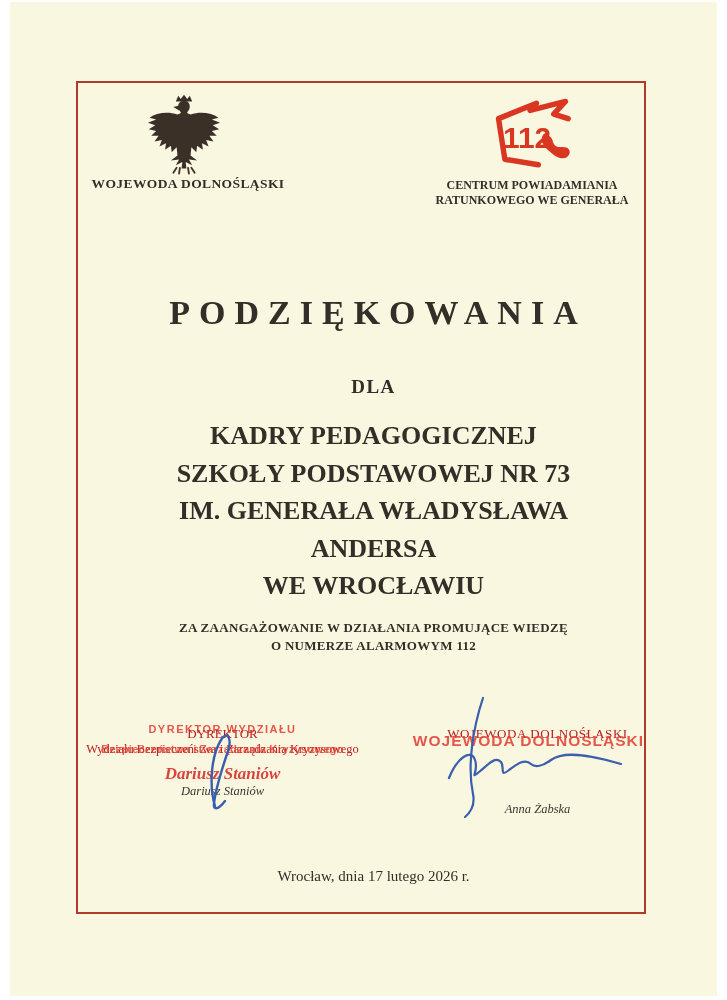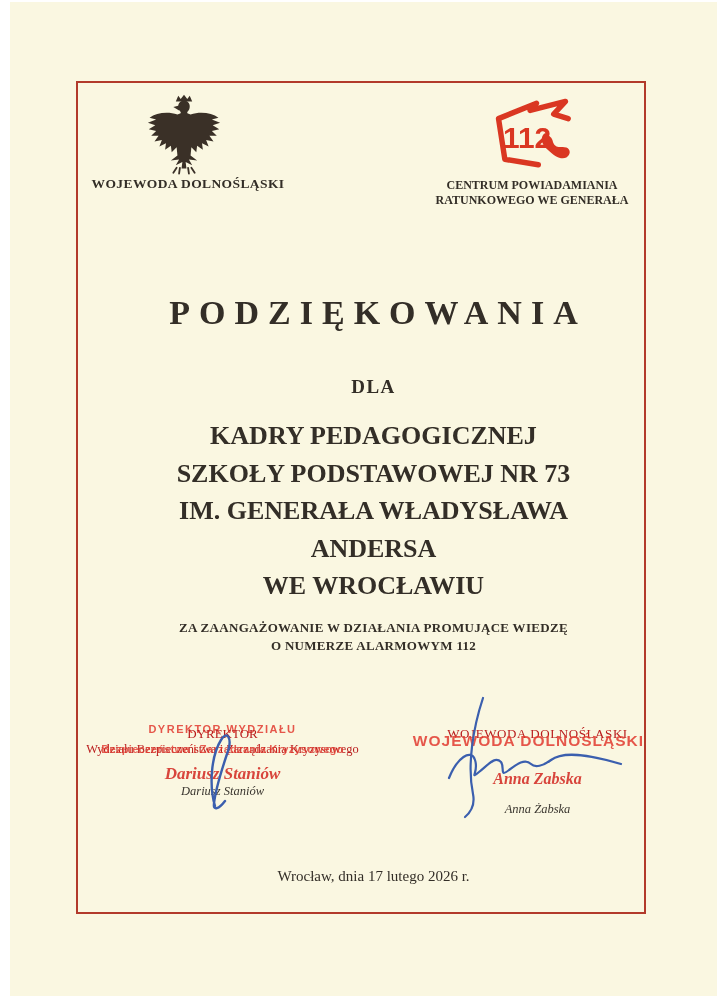--- a/index.html
+++ b/index.html
@@ -140,21 +140,20 @@
     <div class="sig-layer name-red l-stamp-name">Dariusz Staniów</div>
     <div class="sig-layer name-ink l-printed-name">Dariusz Staniów</div>
     <svg class="abs sig-pen" style="left:105px;top:0px;" width="80" height="95" viewBox="0 0 80 95">
       <path d="M30 88 C24 68 26 38 36 22 C42 12 48 20 42 36 C36 54 30 74 29 86 C28 93 34 91 40 83" fill="none" stroke="#3b5fae" stroke-width="2.4" stroke-linecap="round"></path>
     </svg>
   </div>
 
   <div class="abs sig-block-right">
     <div class="sig-layer ink serif r-printed-title">WOJEWODA  DOLNOŚLĄSKI</div>
     <div class="sig-layer stamp-red r-stamp-title">WOJEWODA DOLNOŚLĄSKI</div>
-    <div class="sig-layer name-red r-stamp-name">Anna Zabska</div>
     <div class="sig-layer name-ink r-printed-name">Anna Żabska</div>
     <svg class="abs sig-pen" style="left:20px;top:-18px;" width="195" height="125" viewBox="0 0 195 125">
       <path d="M48 4 C38 34 32 72 38 100 C40 110 36 118 30 123" fill="none" stroke="#3b5fae" stroke-width="2.2" stroke-linecap="round"></path>
       <path d="M14 84 C22 64 36 54 40 66 C44 78 34 86 44 78 C54 70 60 62 66 68 C70 73 64 84 74 76 C82 70 90 64 96 70 C100 74 108 72 116 66 C128 57 152 60 186 70" fill="none" stroke="#3b5fae" stroke-width="2.2" stroke-linecap="round"></path>
     </svg>
   </div>
 
   <div class="abs center date-line serif">Wrocław, dnia 17 lutego 2026 r.</div>
 
 </div>

